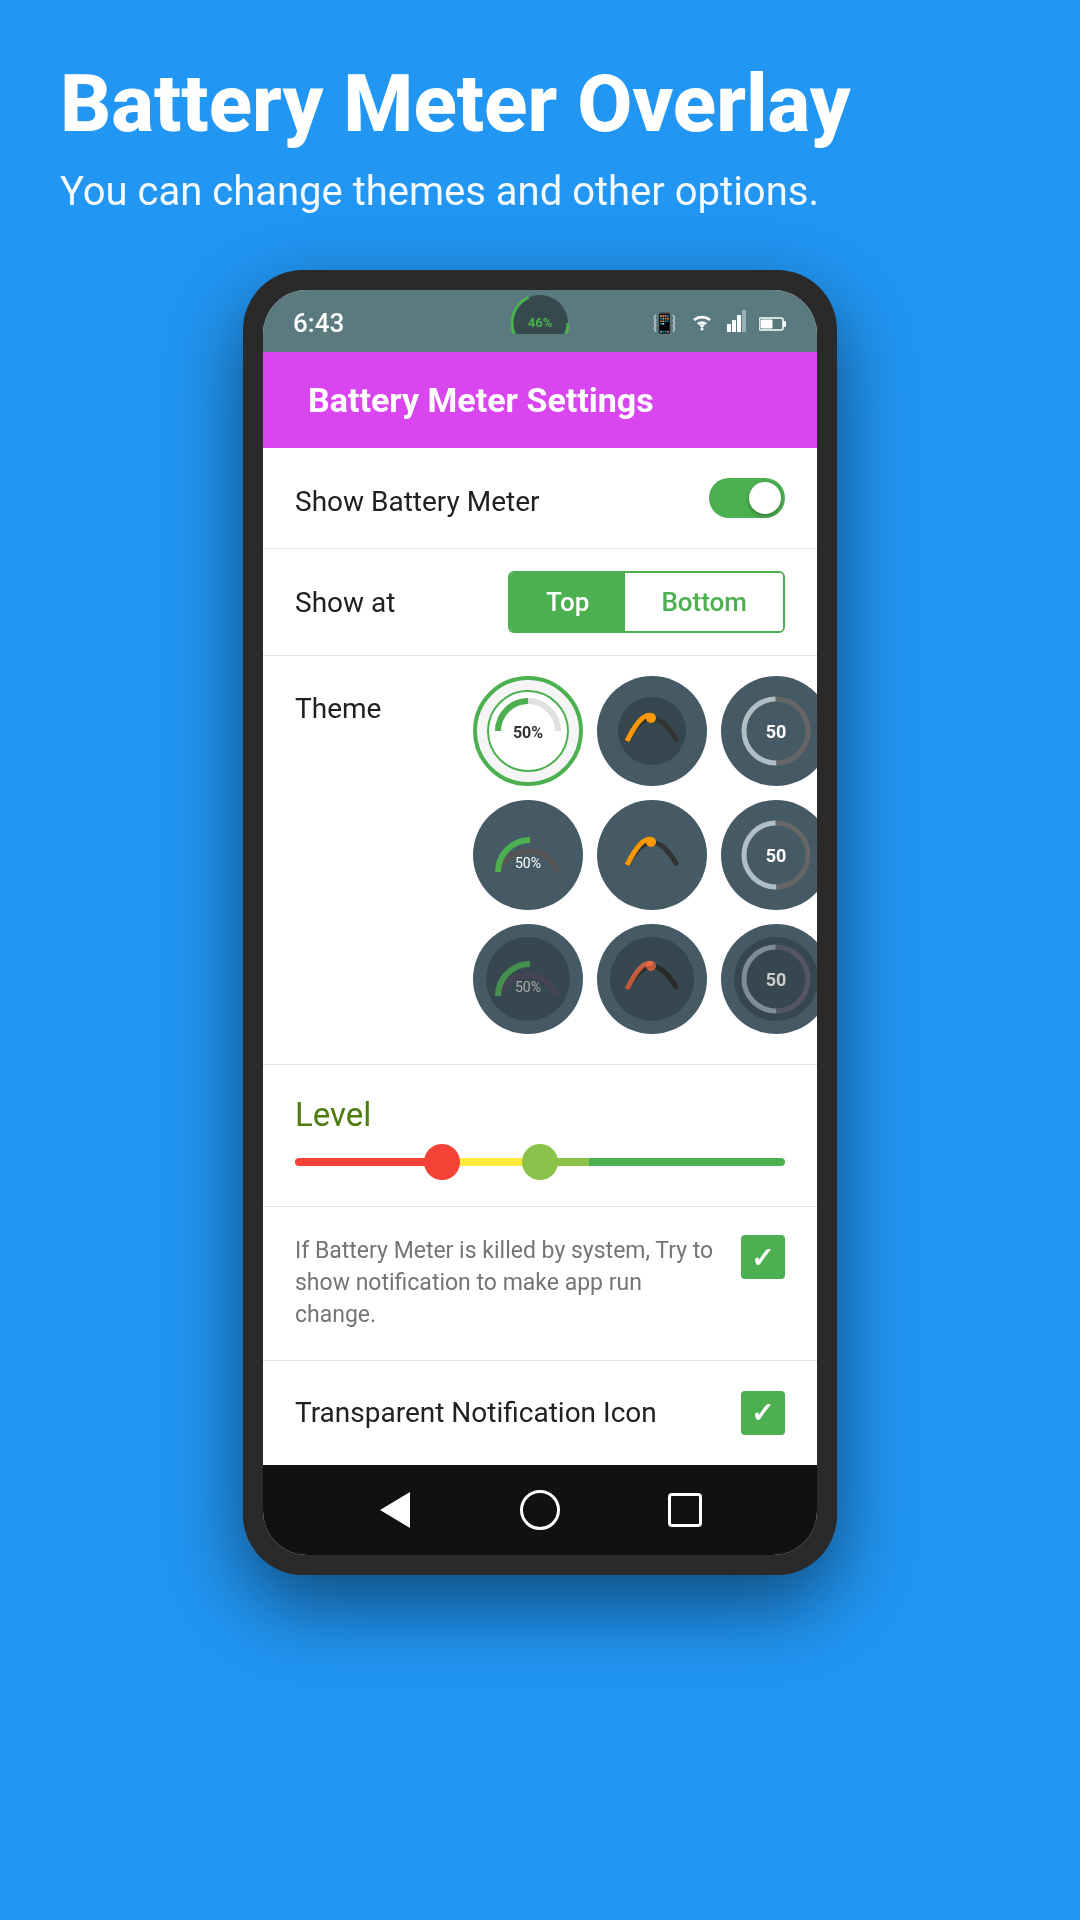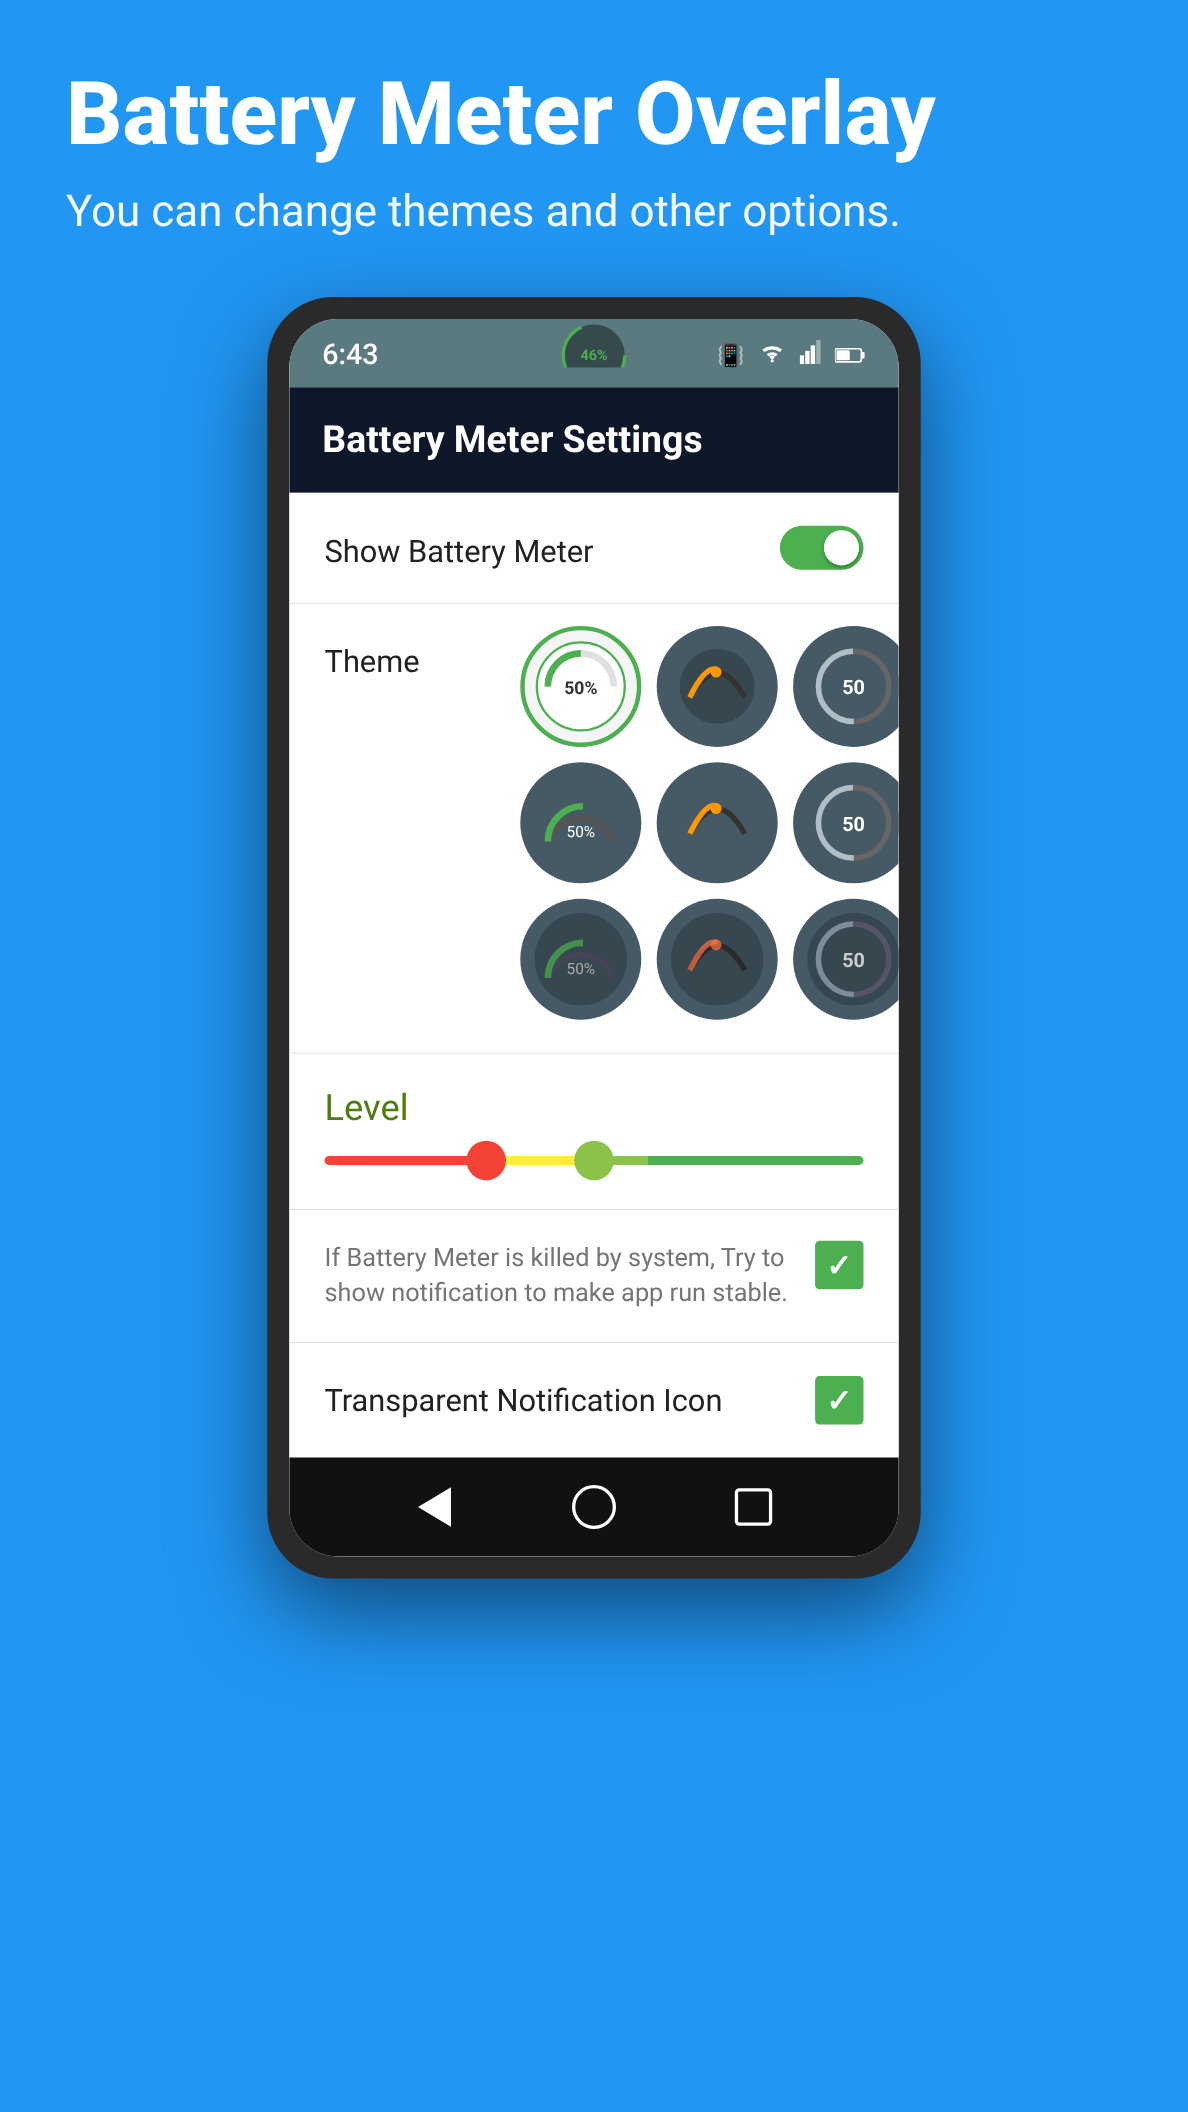--- a/index.html
+++ b/index.html
@@ -62,22 +62,22 @@
     }
 
     .status-right {
       display: flex;
       align-items: center;
       gap: 12px;
     }
 
     
     .app-bar {
-      background: #0f172a;
-      padding: 28px 30px;
+      background: #d946ef;
+      padding: 28px 45px;
       color: white;
     }
     .app-bar-title {
       font-size: 34px;
       font-weight: 700;
     }
 
     .settings-row {
       background: white;
       padding: 30px 32px;
@@ -378,20 +378,27 @@
       <div class="app-bar-title">Battery Meter Settings</div>
     </div>
 
     <div class="settings-row">
       <span class="settings-row-label">Show Battery Meter</span>
       <div class="toggle-switch">
         <div class="toggle-knob"></div>
       </div>
     </div>
 
+    <div class="show-at-row">
+      <span class="settings-row-label">Show at</span>
+      <div class="button-group">
+        <div class="btn-group-item btn-group-active">Top</div>
+        <div class="btn-group-item btn-group-inactive">Bottom</div>
+      </div>
+    </div>
 
     <div class="theme-section">
       <div class="theme-section-inner">
         <div class="theme-label-col">Theme</div>
         <div class="theme-grids-col">
 
           <div class="theme-row-items">
 
             <div class="theme-icon-wrapper selected">
               <svg width="90" height="90" viewBox="0 0 90 90">
@@ -510,21 +517,21 @@
     <div class="level-section">
       <div class="level-label">Level</div>
       <div class="level-slider-track">
         <div class="slider-thumb thumb-red"></div>
         <div class="slider-thumb thumb-yellow"></div>
       </div>
     </div>
 
     <div class="notification-section">
       <div class="notif-text-block">
-        <div class="notif-desc">If Battery Meter is killed by system, Try to show notification to make app run stable.</div>
+        <div class="notif-desc">If Battery Meter is killed by system, Try to show notification to make app run change.</div>
       </div>
       <div class="checkbox-checked"></div>
     </div>
 
     <div class="transparent-notif-row">
       <span class="transparent-notif-label">Transparent Notification Icon</span>
       <div class="checkbox-checked"></div>
     </div>
 
     <div class="nav-bar">

